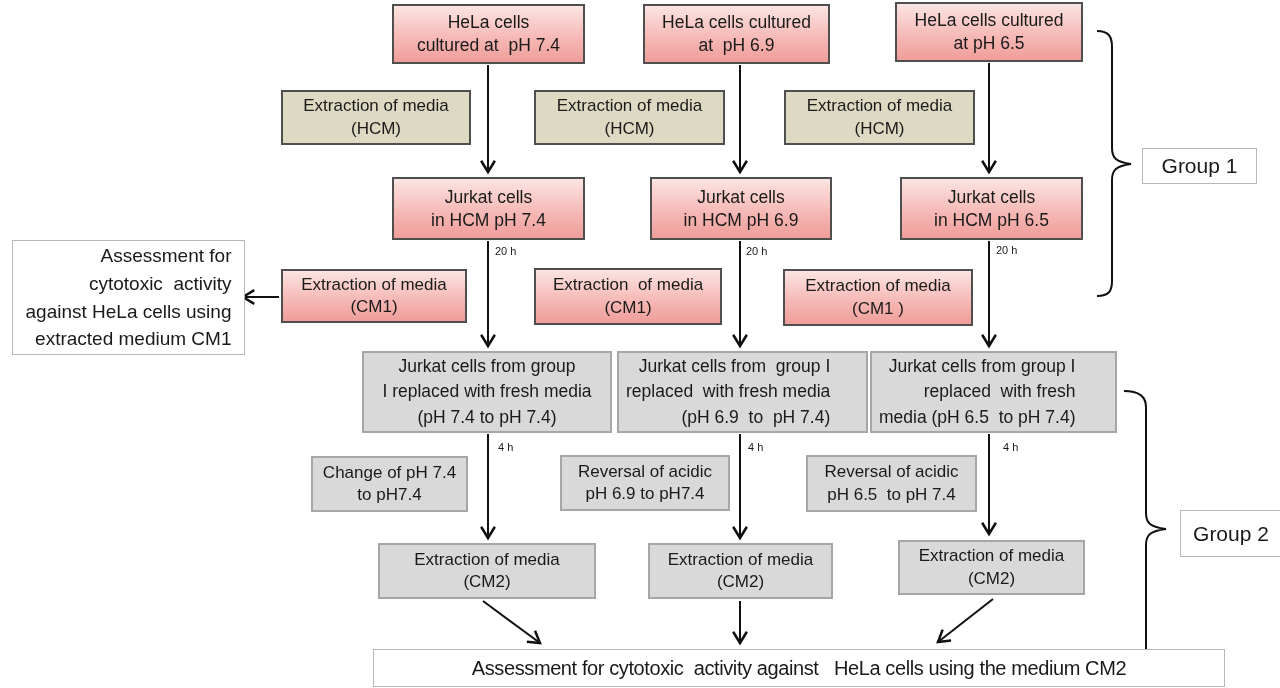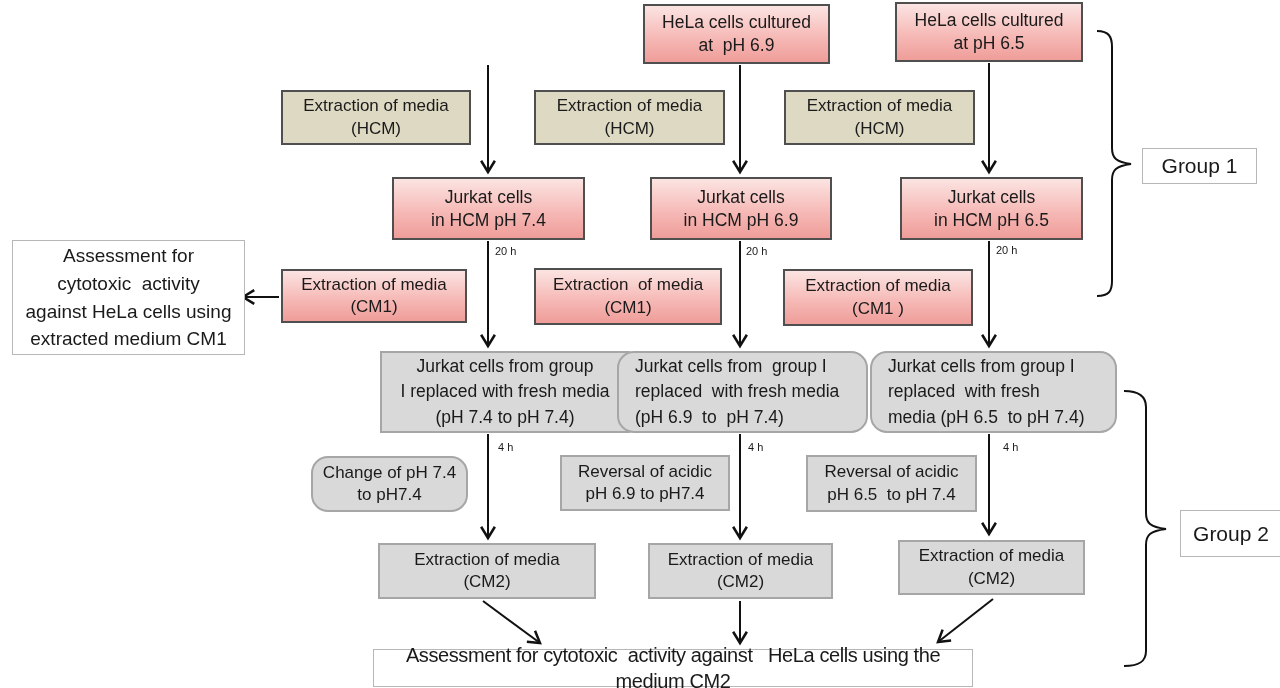--- a/index.html
+++ b/index.html
@@ -16,23 +16,23 @@
     background:linear-gradient(180deg,#fbe4e2 0%,#f6bab7 55%,#ef9d99 100%);
     border:2px solid #4f4f4f;
   }
   .tan{
     background:#ddd9c3;border:2px solid #4f4f4f;font-size:17px;
   }
   .gray{
     background:#d9d9d9;border:2px solid #a6a6a6;font-size:17px;
   }
   .white{
-    background:#ffffff;border:1.5px solid #b7b7b7;
+    background:#ffffff;border:1.5px solid #b7b7b7;text-align:right;
   }
-  .left-align{justify-content:flex-start;text-align:left;padding-left:16px;border-radius:17px;}
+  .left-align{justify-content:flex-start;text-align:right;padding-left:7px;}
   .row5{line-height:1.45;font-size:17.5px;}
   .time-label{position:absolute;font-size:11px;white-space:pre;}
   .assess-left{font-size:19px;line-height:1.45;}
   .assess-bottom{font-size:20px;letter-spacing:-0.4px;}
   .group-label{font-size:21px;}
   #connectors{position:absolute;left:0;top:0;width:1280px;height:688px;pointer-events:none;}
   #connectors line,#connectors path{stroke:#111;stroke-width:2;fill:none;}
 </style>
 </head>
 <body>
@@ -61,20 +61,22 @@
     <line x1="989" y1="434" x2="989" y2="534" marker-end="url(#ah)"></line>
     <line x1="993" y1="599" x2="938" y2="642" marker-end="url(#ah)"></line>
 
     <line x1="279" y1="297" x2="243" y2="297" marker-end="url(#ah)"></line>
 
     <path d="M 1097 31 C 1109 31 1112 37 1112 47 L 1112 148 C 1112 158 1116 162 1131 164 C 1116 166 1112 170 1112 180 L 1112 281 C 1112 291 1109 296 1097 296"></path>
 
     <path d="M 1124 391 C 1140 391 1146 397 1146 407 L 1146 513 C 1146 523 1150 527 1166 529 C 1150 531 1146 535 1146 545 L 1146 651 C 1146 661 1140 666 1124 666"></path>
   </svg>
 
+  <div class="box pink" style="left:392px;top:4px;width:193px;height:60px;">HeLa cells
+cultured at  pH 7.4</div>
   <div class="box pink" style="left:643px;top:4px;width:187px;height:60px;">HeLa cells cultured
 at  pH 6.9</div>
   <div class="box pink" style="left:895px;top:2px;width:188px;height:60px;">HeLa cells cultured
 at pH 6.5</div>
 
   <div class="box tan" style="left:281px;top:90px;width:190px;height:55px;">Extraction of media
 (HCM)</div>
   <div class="box tan" style="left:534px;top:90px;width:191px;height:55px;">Extraction of media
 (HCM)</div>
   <div class="box tan" style="left:784px;top:90px;width:191px;height:55px;">Extraction of media
@@ -96,46 +98,46 @@
   <div class="box pink" style="left:534px;top:268px;width:188px;height:57px;font-size:17px;">Extraction  of media
 (CM1)</div>
   <div class="box pink" style="left:783px;top:269px;width:190px;height:57px;font-size:17px;">Extraction of media
 (CM1 )</div>
 
   <div class="box white assess-left" style="left:12px;top:240px;width:233px;height:115px;">Assessment for
 cytotoxic  activity
 against HeLa cells using
 extracted medium CM1</div>
 
-  <div class="box gray row5" style="left:380px;top:351px;width:250px;height:82px;">Jurkat cells from group
+  <div class="box gray row5" style="left:362px;top:351px;width:250px;height:82px;">Jurkat cells from group
 I replaced with fresh media
 (pH 7.4 to pH 7.4)</div>
   <div class="box gray row5 left-align" style="left:617px;top:351px;width:251px;height:82px;">Jurkat cells from  group I
 replaced  with fresh media
 (pH 6.9  to  pH 7.4)</div>
   <div class="box gray row5 left-align" style="left:870px;top:351px;width:247px;height:82px;">Jurkat cells from group I
 replaced  with fresh
 media (pH 6.5  to pH 7.4)</div>
 
   <div class="time-label" style="left:498px;top:441px;">4 h</div>
   <div class="time-label" style="left:748px;top:441px;">4 h</div>
   <div class="time-label" style="left:1003px;top:441px;">4 h</div>
 
-  <div class="box gray" style="left:311px;top:456px;width:157px;height:56px;border-radius:17px;">Change of pH 7.4
+  <div class="box gray" style="left:311px;top:456px;width:157px;height:56px;">Change of pH 7.4
 to pH7.4</div>
   <div class="box gray" style="left:560px;top:455px;width:170px;height:56px;">Reversal of acidic
 pH 6.9 to pH7.4</div>
   <div class="box gray" style="left:806px;top:455px;width:171px;height:57px;">Reversal of acidic
 pH 6.5  to pH 7.4</div>
 
   <div class="box gray" style="left:378px;top:543px;width:218px;height:56px;">Extraction of media
 (CM2)</div>
   <div class="box gray" style="left:648px;top:543px;width:185px;height:56px;">Extraction of media
 (CM2)</div>
   <div class="box gray" style="left:898px;top:540px;width:187px;height:55px;">Extraction of media
 (CM2)</div>
 
-  <div class="box white assess-bottom" style="left:373px;top:649px;width:600px;height:38px;">Assessment for cytotoxic  activity against   HeLa cells using the medium CM2</div>
+  <div class="box white assess-bottom" style="left:373px;top:649px;width:852px;height:38px;">Assessment for cytotoxic  activity against   HeLa cells using the medium CM2</div>
 
   <div class="box white group-label" style="left:1142px;top:148px;width:115px;height:36px;">Group 1</div>
   <div class="box white group-label" style="left:1180px;top:510px;width:102px;height:47px;">Group 2</div>
 
 </div>
 
 </body></html>

